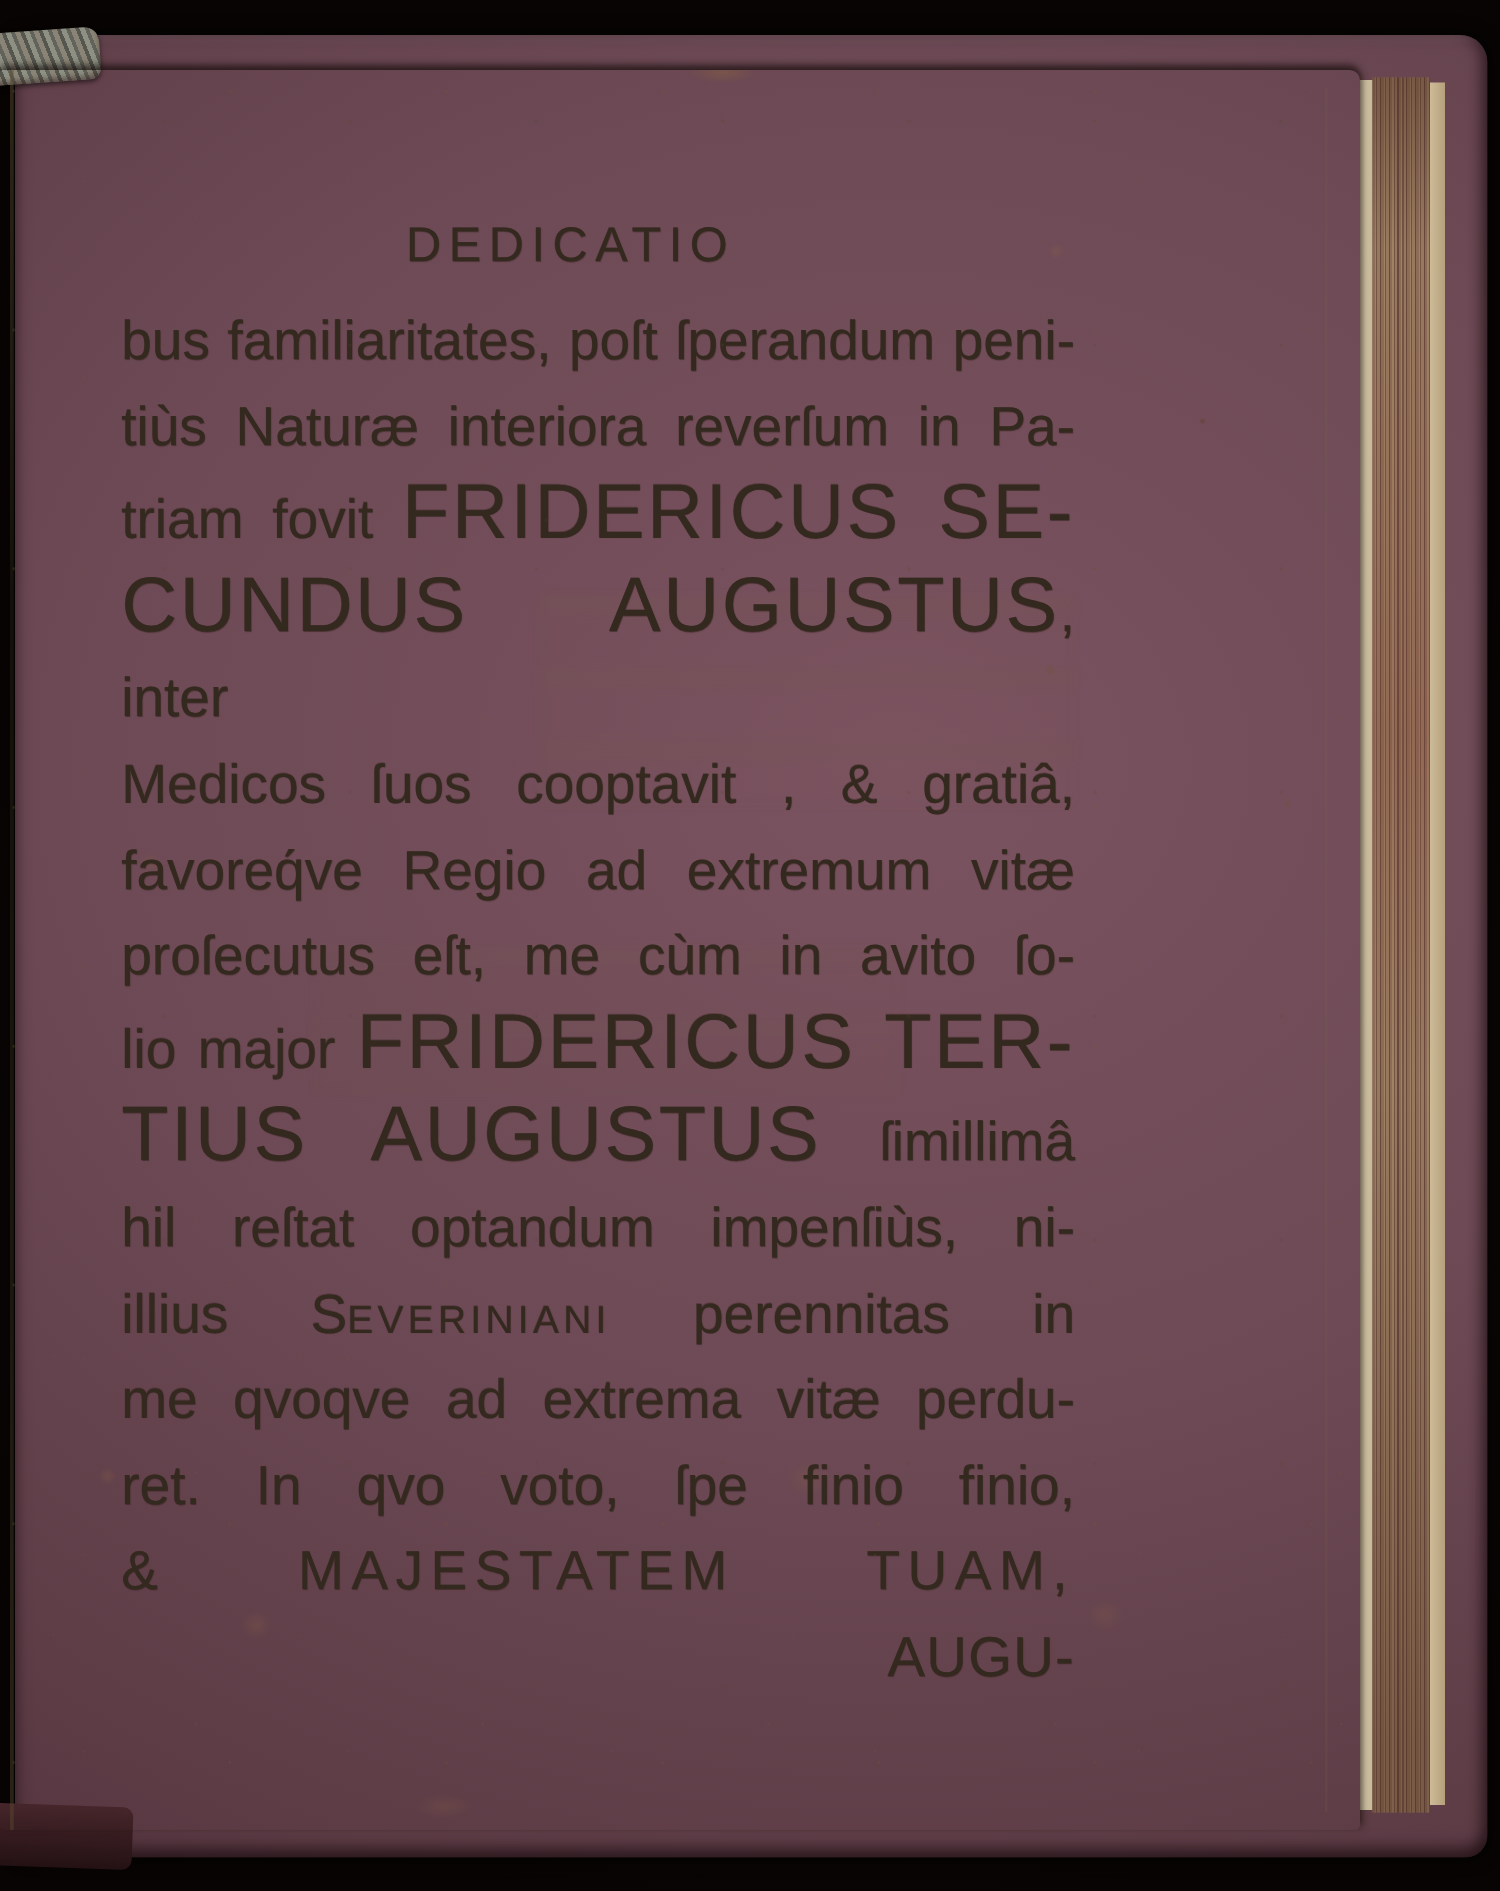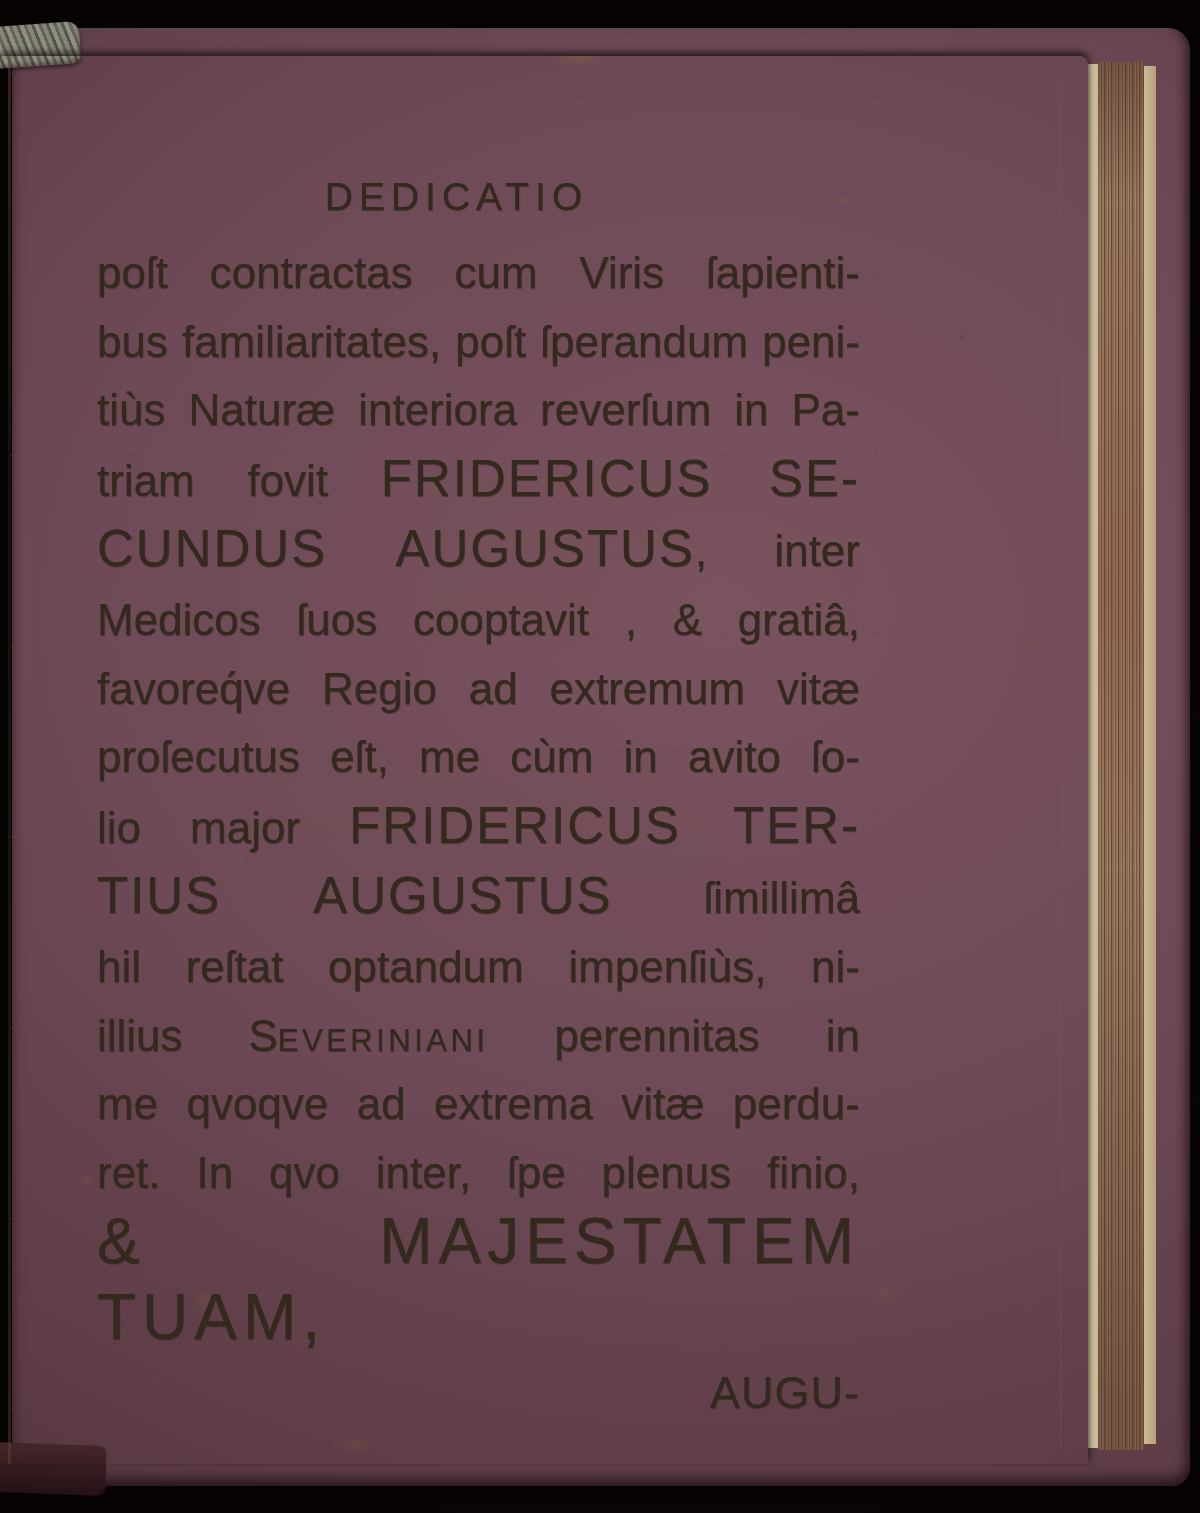--- a/index.html
+++ b/index.html
@@ -101,22 +101,22 @@
   .print{color:#33291e;text-shadow:.4px .6px .7px rgba(40,28,18,.5), -.3px -.2px .5px rgba(40,28,18,.28);}
   .header{
     position:absolute;left:97px;top:112px;width:763px;line-height:58px;
     font-size:39px;letter-spacing:6px;text-align:center;transform:translateX(-22px);
   }
   .text-block{position:absolute;left:97px;top:188px;width:763px;}
   .line{line-height:58.6px;margin:0;}
   .align-justify{text-align:justify;text-align-last:justify;}
   .align-right{text-align:right;text-align-last:right;}
   .seg-n{font-size:44px;}
-  .seg-caps{font-size:51px;letter-spacing:2px;}
-  .seg-maj{font-size:64px;letter-spacing:6px;}
+  .seg-caps{font-size:62px;letter-spacing:2px;}
+  .seg-maj{font-size:44px;letter-spacing:6px;}
   .seg-sc{font-size:31px;letter-spacing:3.5px;}
   .seg-catch{font-size:45px;letter-spacing:1px;}
 </style>
 </head>
 <body>
 
 <div class="stage">
 
   <div class="cover"></div>
   <div class="headband"></div>
@@ -129,32 +129,31 @@
   <div class="page">
     <div class="crease"></div>
     <div class="underpage-line"></div>
     <div class="ghost1"></div>
     <div class="ghost2"></div>
     <div class="stains"></div>
 
     <div class="header print">DEDICATIO</div>
 
     <div class="text-block print">
-        <div class="line align-justify"><span class="seg-n">poſt contractas cum Viris ſapienti-</span></div>
         <div class="line align-justify"><span class="seg-n">bus familiaritates, poſt ſperandum peni-</span></div>
         <div class="line align-justify"><span class="seg-n">tiùs Naturæ interiora reverſum in Pa-</span></div>
         <div class="line align-justify"><span class="seg-n">triam fovit </span><span class="seg-caps">FRIDERICUS SE-</span></div>
         <div class="line align-justify"><span class="seg-caps">CUNDUS AUGUSTUS</span><span class="seg-n">, inter</span></div>
         <div class="line align-justify"><span class="seg-n">Medicos ſuos cooptavit , &amp; gratiâ,</span></div>
         <div class="line align-justify"><span class="seg-n">favoreq́ve Regio ad extremum vitæ</span></div>
         <div class="line align-justify"><span class="seg-n">proſecutus eſt, me cùm in avito ſo-</span></div>
         <div class="line align-justify"><span class="seg-n">lio major </span><span class="seg-caps">FRIDERICUS TER-</span></div>
         <div class="line align-justify"><span class="seg-caps">TIUS AUGUSTUS</span><span class="seg-n"> ſimillimâ</span></div>
         <div class="line align-justify"><span class="seg-n">hil reſtat optandum impenſiùs, ni-</span></div>
         <div class="line align-justify"><span class="seg-n">illius S</span><span class="seg-sc">EVERINIANI</span><span class="seg-n"> perennitas in</span></div>
         <div class="line align-justify"><span class="seg-n">me qvoqve ad extrema vitæ perdu-</span></div>
-        <div class="line align-justify"><span class="seg-n">ret. In qvo inter, ſpe plenus finio,</span></div>
+        <div class="line align-justify"><span class="seg-n">ret. In qvo voto, ſpe finio finio,</span></div>
         <div class="line align-justify"><span class="seg-maj">&amp; MAJESTATEM TUAM,</span></div>
         <div class="line align-right"><span class="seg-catch">AUGU-</span></div>
       </div>
   </div>
 
 </div>
 
 </body></html>

